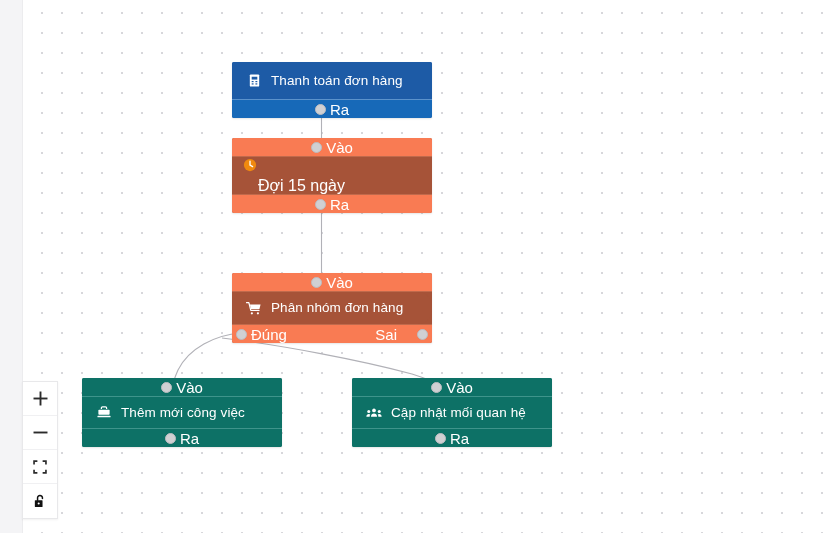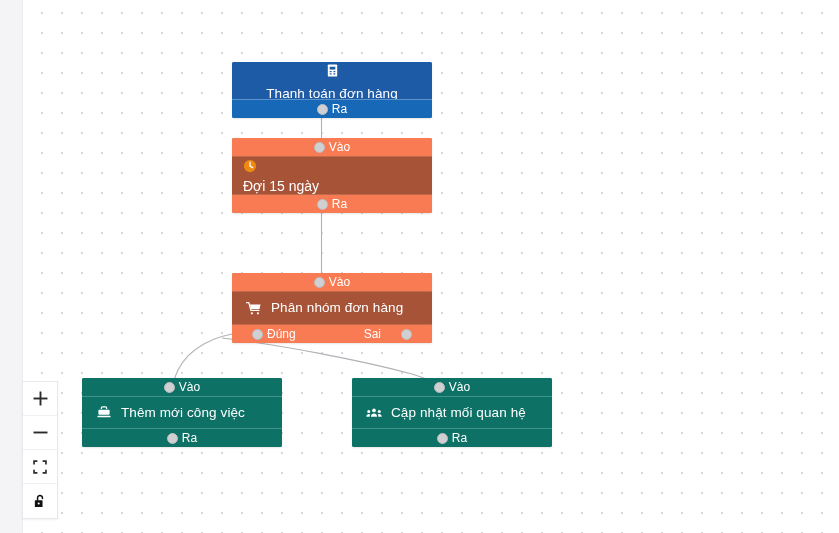--- a/index.html
+++ b/index.html
@@ -88,30 +88,30 @@
   .port-bar {
     position: relative;
     height: 19px;
     box-sizing: border-box;
     display: flex;
     align-items: center;
     justify-content: center;
   }
   .port-bar.split {
     justify-content: space-between;
-    padding: 0 20px;
+    padding: 0 4px;
   }
   .port-group {
     display: flex;
     align-items: center;
     gap: 4px;
   }
   .port-label {
     color: #ffffff;
-    font-size: 12px;
+    font-size: 15px;
     line-height: 1;
     white-space: nowrap;
   }
   .port-dot {
     width: 11px;
     height: 11px;
     border-radius: 50%;
     background: #d0d0d3;
     border: 1px solid #bcbcc0;
     box-sizing: border-box;
@@ -132,21 +132,21 @@
   .node.theme-orange .port-bar.footer { border-top: 1px solid #c06a4c; }
 
   .node.theme-teal            { background: #0d7166; }
   .node.theme-teal .node-body { background: #0d7166; }
   .node.theme-teal .port-bar  { background: #0d7166; }
   .node.theme-teal .port-bar.header { border-bottom: 1px solid #3e948b; }
   .node.theme-teal .port-bar.footer { border-top: 1px solid #3e948b; }
 
   
   #node-payment       { left: 232px; top: 62px;  width: 200px; height: 56px; }
-  #node-payment .node-body { height: 37px; flex-direction: column; }
+  #node-payment .node-body { height: 37px; }
 
   #node-wait          { left: 232px; top: 138px; width: 200px; height: 75px; }
   #node-wait .node-body {
     height: 37px;
     flex-direction: column;
     align-items: flex-start;
     justify-content: center;
     gap: 6px;
     padding: 5px 11px 4px 11px;
   }
@@ -157,22 +157,23 @@
   #node-addjob        { left: 82px;  top: 378px; width: 200px; height: 69px; }
   #node-addjob .node-body { height: 31px; }
 
   #node-relation      { left: 352px; top: 378px; width: 200px; height: 69px; }
   #node-relation .node-body { height: 31px; text-align: right; }
 
   
   .wait-icon-row { display: flex; align-items: center; }
   .wait-label {
     color: #ffffff;
-    font-size: 14px;
+    font-size: 16px;
     white-space: nowrap;
+    margin-left: 15px;
   }
 
   
   .controls-panel {
     position: absolute;
     left: 22px;
     top: 381px;
     width: 36px;
     background: #ffffff;
     border: 1px solid #e8e8ea;

